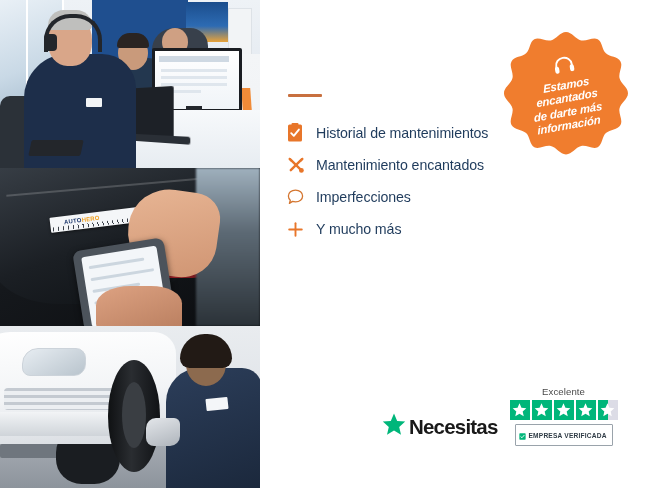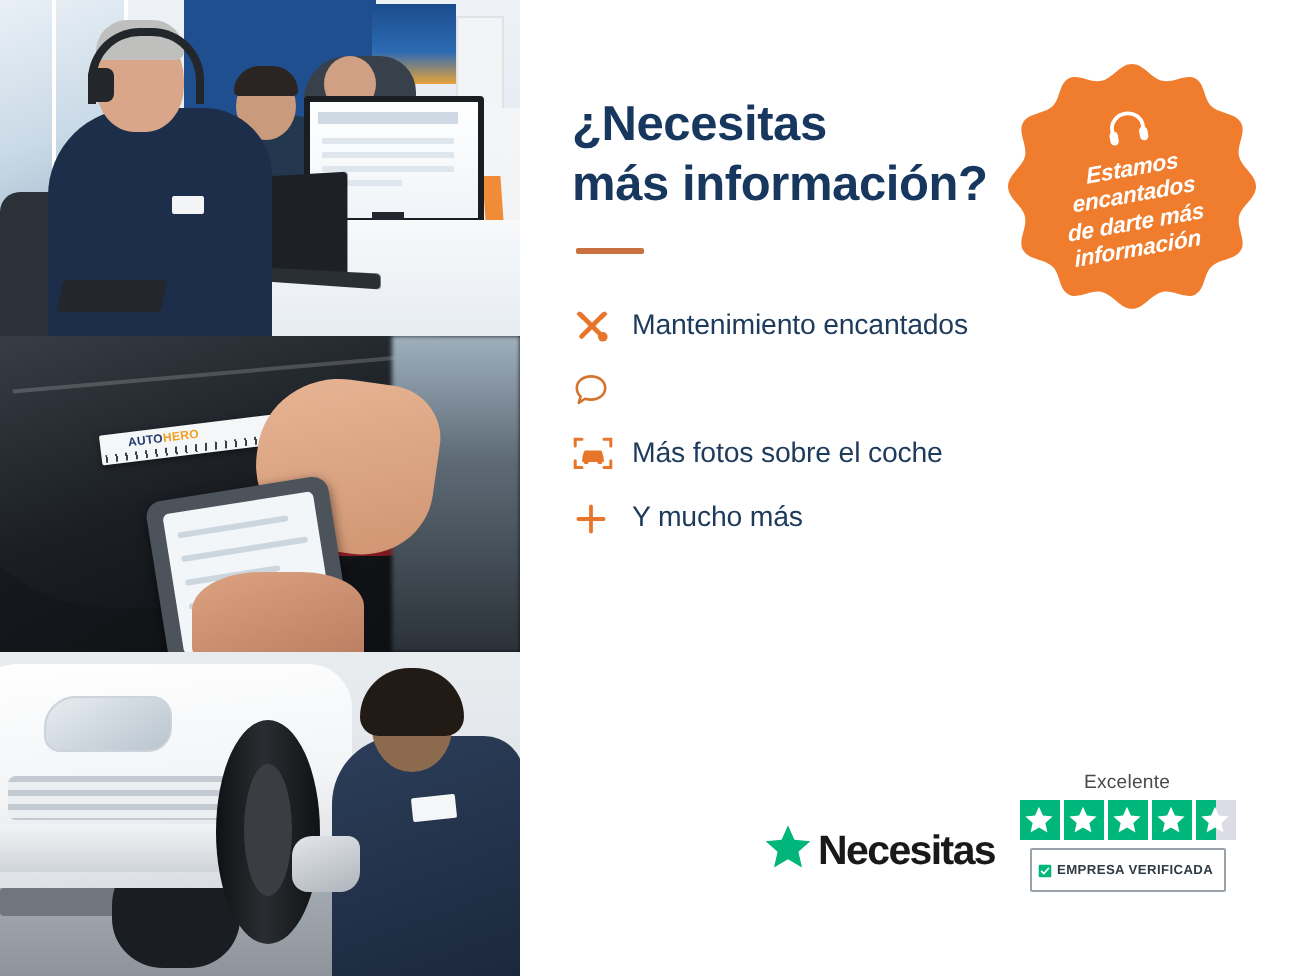--- a/index.html
+++ b/index.html
@@ -553,28 +553,37 @@
       <div class="p3-tech-hair"></div>
       <div class="p3-tech-badge"></div>
       <div class="p3-glove"></div>
     </div>
 
   </div>
 
   <div class="content">
 
     <h1 class="heading">
-      <span>¿Necesitas</span><br>
-      <span>más información?</span>
+      <br>
     </h1>
 
     <div class="divider"></div>
 
     <ul class="features">
 
+      <li class="feature">
+        <span class="feature-icon">
+          <svg width="18" height="20" viewBox="0 0 18 20" aria-hidden="true">
+            <rect x="2" y="1.5" width="14" height="17" rx="1.5" fill="#e8762a"></rect>
+            <rect x="5.5" y="0" width="7" height="3.2" rx="1" fill="#e8762a"></rect>
+            <path d="M5.2 10.2 L7.8 12.8 L12.9 6.6" stroke="#ffffff" stroke-width="1.9" fill="none" stroke-linecap="round" stroke-linejoin="round"></path>
+          </svg>
+        </span>
+        <span class="feature-label">Historial de mantenimientos</span>
+      </li>
 
       <li class="feature">
         <span class="feature-icon">
           <svg width="20" height="20" viewBox="0 0 20 20" aria-hidden="true">
             <g stroke="#e8762a" stroke-width="2.4" stroke-linecap="round" fill="none">
               <path d="M4.3 4.3 L15.2 15.2"></path>
               <path d="M15.7 4.3 L4.8 15.2"></path>
             </g>
             <path d="M3.6 2.6 L6.6 5.6 L5.2 7.0 L2.2 4.0 Z" fill="#e8762a"></path>
             <path d="M16.4 2.6 L13.4 5.6 L14.8 7.0 L17.8 4.0 Z" fill="#e8762a"></path>
@@ -583,39 +592,23 @@
         </span>
         <span class="feature-label">Mantenimiento encantados</span>
       </li>
 
       <li class="feature">
         <span class="feature-icon">
           <svg width="19" height="19" viewBox="0 0 19 19" aria-hidden="true">
             <path d="M9.5 2.2 C13.6 2.2 16.6 4.7 16.6 8.0 C16.6 11.3 13.6 13.8 9.5 13.8 C8.4 13.8 7.4 13.65 6.5 13.37 L3.4 15.4 L4.3 12.2 C3.0 11.1 2.4 9.65 2.4 8.0 C2.4 4.7 5.4 2.2 9.5 2.2 Z" fill="none" stroke="#d4752f" stroke-width="1.3" stroke-linejoin="round"></path>
           </svg>
         </span>
+        <span class="feature-label">Imperfecciones</span>
       </li>
 
-      <li class="feature">
-        <span class="feature-icon">
-          <svg width="21" height="20" viewBox="0 0 21 20" aria-hidden="true">
-            <g stroke="#e8762a" stroke-width="1.5" fill="none" stroke-linecap="round">
-              <path d="M1.6 6.0 L1.6 2.6 L5.0 2.6"></path>
-              <path d="M19.4 6.0 L19.4 2.6 L16.0 2.6"></path>
-              <path d="M1.6 13.4 L1.6 16.8 L5.0 16.8"></path>
-              <path d="M19.4 13.4 L19.4 16.8 L16.0 16.8"></path>
-            </g>
-            <path d="M5.2 11.6 L5.9 9.1 C6.05 8.5 6.4 8.2 7.0 8.2 L14.0 8.2 C14.6 8.2 14.95 8.5 15.1 9.1 L15.8 11.6 L15.8 13.1 L5.2 13.1 Z" fill="#e8762a"></path>
-            <rect x="5.0" y="12.4" width="11" height="1.6" rx="0.8" fill="#e8762a"></rect>
-            <circle cx="7.1" cy="13.9" r="1.25" fill="#e8762a"></circle>
-            <circle cx="13.9" cy="13.9" r="1.25" fill="#e8762a"></circle>
-          </svg>
-        </span>
-        <span class="feature-label">Más fotos sobre el coche</span>
-      </li>
 
       <li class="feature">
         <span class="feature-icon">
           <svg width="19" height="19" viewBox="0 0 19 19" aria-hidden="true">
             <g stroke="#e8762a" stroke-width="1.9" stroke-linecap="round">
               <path d="M9.5 3.2 L9.5 15.8"></path>
               <path d="M3.2 9.5 L15.8 9.5"></path>
             </g>
           </svg>
         </span>

